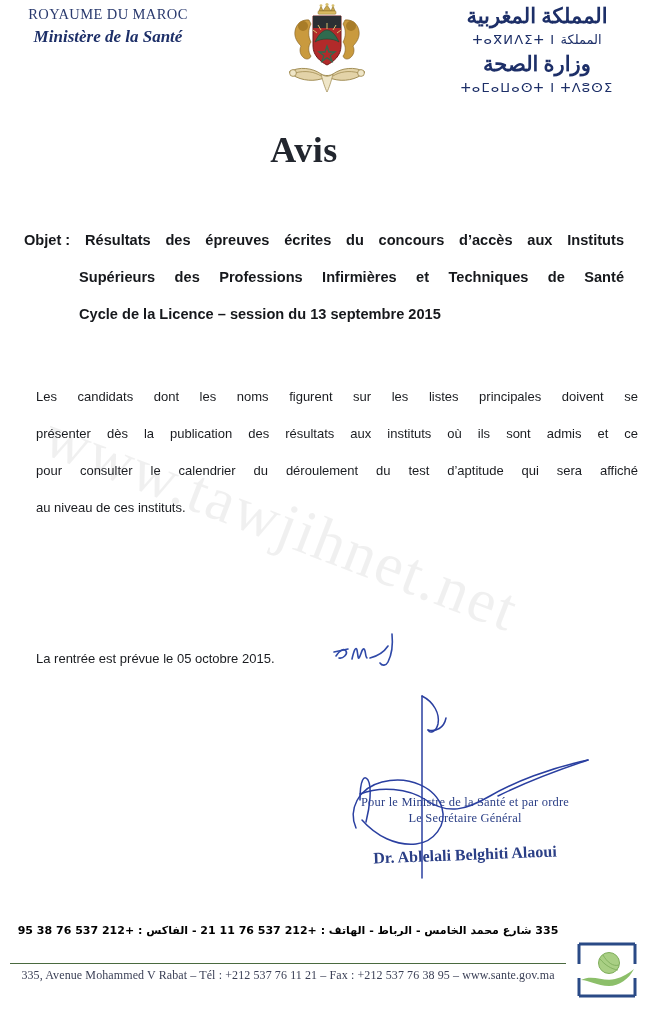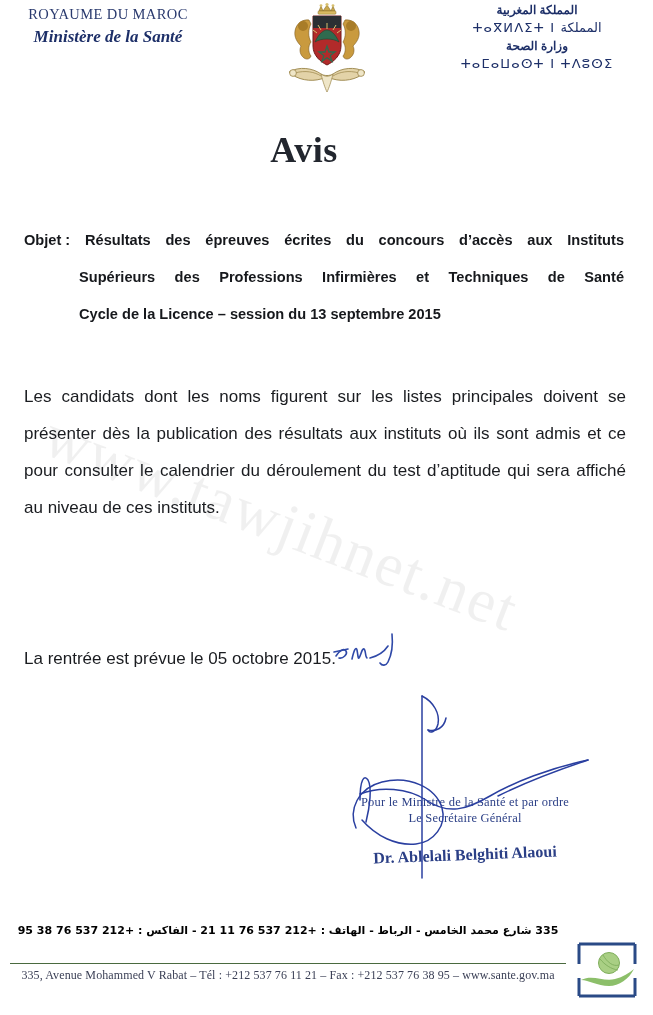--- a/index.html
+++ b/index.html
@@ -21,21 +21,21 @@
     z-index:1;
   }
 
   
   .header{position:absolute;left:0;top:0;width:653px;height:110px;z-index:3;}
   .hdr-left{position:absolute;left:8px;top:6px;width:200px;text-align:center;color:#23346b;}
   .hdr-left .l1{font-family:"Liberation Serif", serif;font-size:14.5px;letter-spacing:.4px;color:#2a3a6e;}
   .hdr-left .l2{font-family:"Liberation Serif", serif;font-style:italic;font-weight:bold;font-size:17px;margin-top:4px;color:#1d2f68;}
 
   .hdr-right{position:absolute;right:6px;top:2px;width:220px;text-align:center;color:#1d2f68;direction:rtl;}
-  .hdr-right .ar{font-family:Liberation Sans, sans-serif;font-size:12px;line-height:1.35;font-weight:600;letter-spacing:0px;}
+  .hdr-right .ar{font-family:Liberation Serif, serif;font-size:21px;line-height:1.35;font-weight:600;letter-spacing:0px;}
   .hdr-right .tif{font-family:"DejaVu Sans", sans-serif;font-size:13px;line-height:1.5;letter-spacing:1.2px;direction:ltr;}
 
   
   .arms{position:absolute;left:50%;top:2px;transform:translateX(-50%);width:104px;height:95px;}
 
   
   .title{
     position:absolute;left:0;top:129px;width:608px;text-align:center;
     font-family:"Liberation Serif", serif;font-weight:bold;font-size:36px;
     color:#22262e;letter-spacing:.5px;z-index:3;
@@ -46,22 +46,22 @@
     position:absolute;left:24px;top:222px;width:600px;z-index:3;
     font-size:14.6px;font-weight:bold;color:#16181c;
     text-align:justify;text-align-last:left;line-height:37px;
   }
   .objet .ind{display:inline-block;}
   .objet-line{display:block;text-align:justify;text-align-last:justify;}
   .objet-line.last{text-align-last:left;}
   .objet-hang{padding-left:55px;}
 
   
-  .body-txt{position:absolute;left:24px;width:602px;z-index:3;
-    font-size:17px;color:#1a1c20;line-height:37px;
+  .body-txt{position:absolute;left:36px;width:602px;z-index:3;
+    font-size:13px;color:#1a1c20;line-height:37px;
     text-align:justify;text-align-last:left;}
   .p1{top:378px;}
   .p2{top:524px;}
   .p3{top:640px;}
   .ln{display:block;text-align:justify;text-align-last:justify;}
   .ln.last{text-align-last:left;}
 
   
   .paraph{position:absolute;left:330px;top:632px;width:80px;height:40px;z-index:4;}
 

